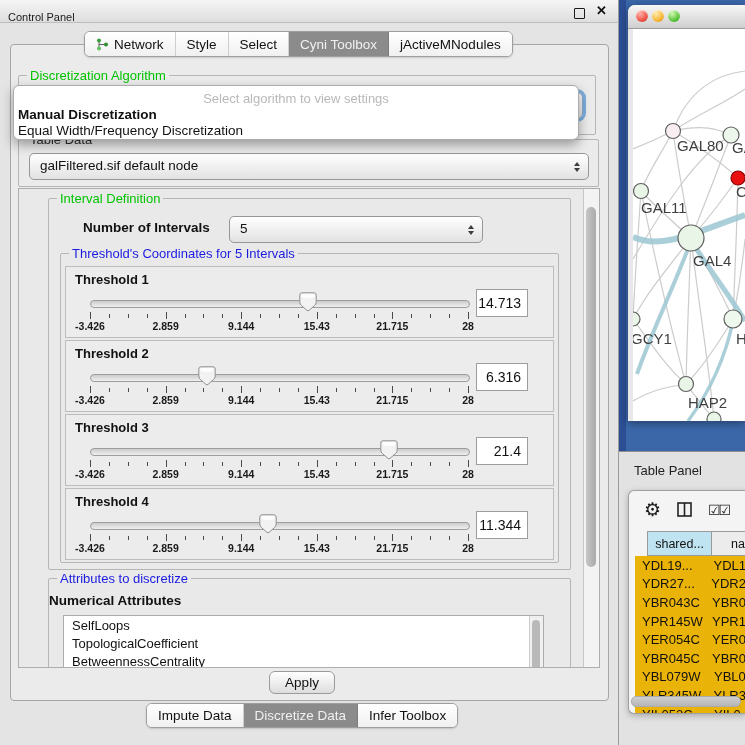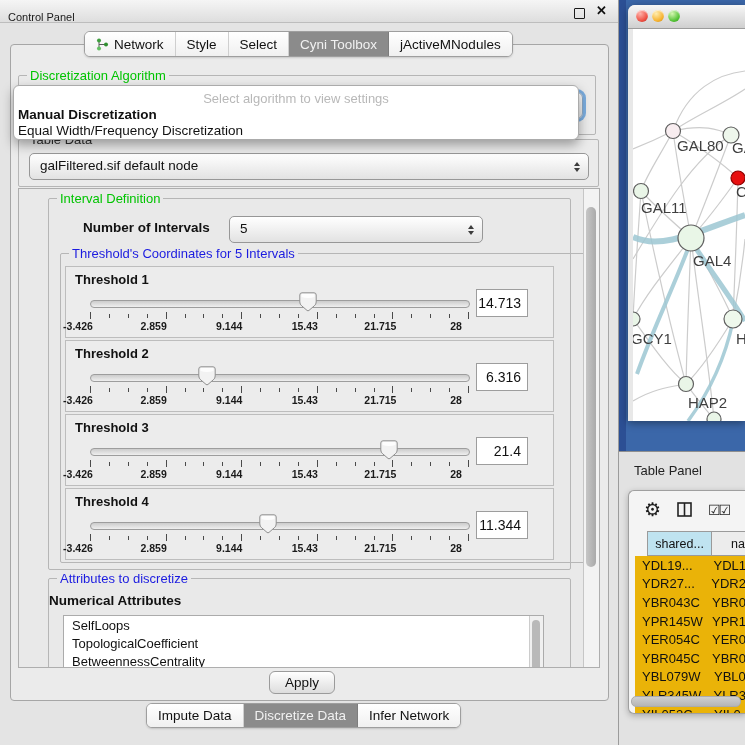--- a/index.html
+++ b/index.html
@@ -45,31 +45,31 @@
   .tri-down{width:0;height:0;border-left:3.5px solid transparent;border-right:3.5px solid transparent;border-top:4.5px solid #3c3c3c;}
   .td-combo{left:10px;top:13px;right:9px;height:25px;}
 
   .scrollpane{position:absolute;left:7px;top:143px;width:580px;height:478px;border:1px solid #aeaeae;background:#e9e9e9;overflow:hidden;}
   .vscroll{position:absolute;right:0;top:0;bottom:0;width:15px;background:#f3f3f3;border-left:1px solid #c6c6c6;}
   .vthumb{position:absolute;left:2px;width:10px;border-radius:6px;background:linear-gradient(90deg,#c6c6c6,#aaaaaa);top:18px;height:360px;}
 
   .g-interval{left:29px;top:9px;width:521px;height:370px;}
   .num-label{position:absolute;left:34px;top:21px;font-weight:bold;font-size:13.5px;}
   .num-combo{left:180px;top:17px;width:252px;height:25px;}
-  .g-thresholds{left:11px;top:54px;width:497px;height:308px;padding-left:38px;}
+  .g-thresholds{left:11px;top:54px;width:497px;height:308px;}
 
   .th-panel{position:absolute;left:4px;width:487px;height:70px;background:#ececec;border:1px solid #bdbdbd;}
   .th-name{position:absolute;left:9px;top:5px;font-size:13px;font-weight:bold;}
   .track{position:absolute;left:24px;top:33px;width:378px;height:6px;border:1px solid #9d9d9d;border-radius:4px;background:linear-gradient(#cccccc,#efefef);}
   .handle{position:absolute;top:25px;width:18px;height:20px;}
   .ticks{position:absolute;left:24px;top:45px;width:378px;height:8px;}
   .tick{position:absolute;width:1px;background:#4a4a4a;}
   .tick.minor{top:2px;height:4px;}
   .tick.major{top:0;height:7px;}
-  .tick-labels{position:absolute;left:12px;top:53px;width:378px;height:12px;}
+  .tick-labels{position:absolute;left:24px;top:53px;width:378px;height:12px;}
   .tick-label{position:absolute;transform:translateX(-50%);font-size:10.5px;font-weight:bold;color:#1a1a1a;white-space:nowrap;}
   .val-box{position:absolute;left:410px;top:22px;width:52px;height:28px;background:#fff;border:1px solid #9d9d9d;font-size:14px;text-align:right;padding:5px 6px 0 0;box-sizing:border-box;}
 
   .g-attrs{left:29px;top:389px;width:521px;height:150px;}
   .attr-title{position:absolute;left:0;top:14px;font-weight:bold;font-size:13.5px;}
   .listbox{position:absolute;left:14px;top:36px;width:479px;height:110px;background:#fff;border:1px solid #ababab;overflow:hidden;}
   .attr-item{font-size:13px;padding:2px 0 1px 8px;color:#111;white-space:nowrap;}
   .lscroll{position:absolute;right:0;top:0;bottom:0;width:13px;background:#f0f0f0;border-left:1px solid #cccccc;}
   .lthumb{position:absolute;left:2px;top:4px;width:8px;height:64px;border-radius:5px;background:#b9b9b9;}
 
@@ -365,21 +365,21 @@
   </div>
 
   <div id="bottom-tabs" class="tabbar">
       <div class="tab">
         <span>Impute Data</span>
       </div>
       <div class="tab sel">
         <span>Discretize Data</span>
       </div>
       <div class="tab">
-        <span>Infer Network</span>
+        <span>Infer Toolbox</span>
       </div>
     </div>
 </div>
 
 <div class="right">
   <div class="net-bg">
     <div class="mac-win">
       <div class="mac-title">
         <span class="light l-red"></span>
         <span class="light l-yellow"></span>

